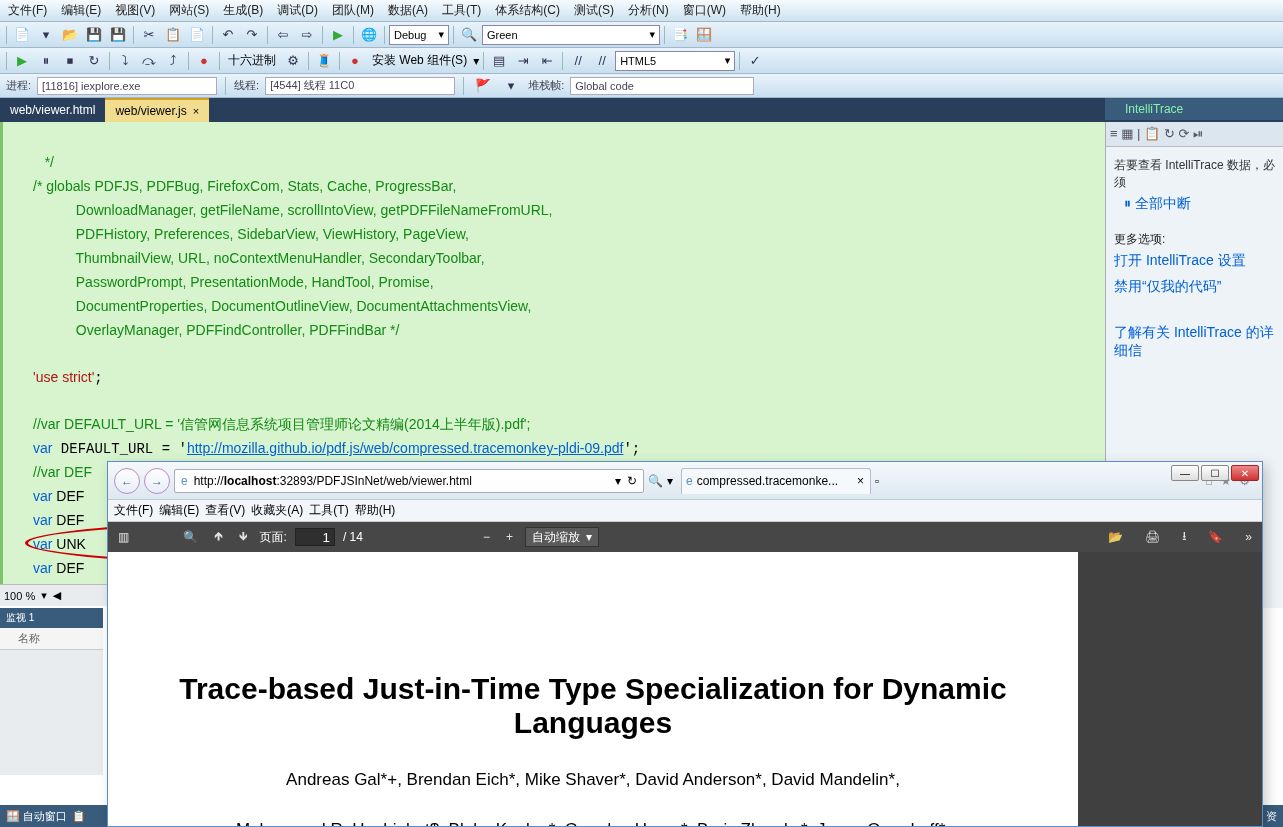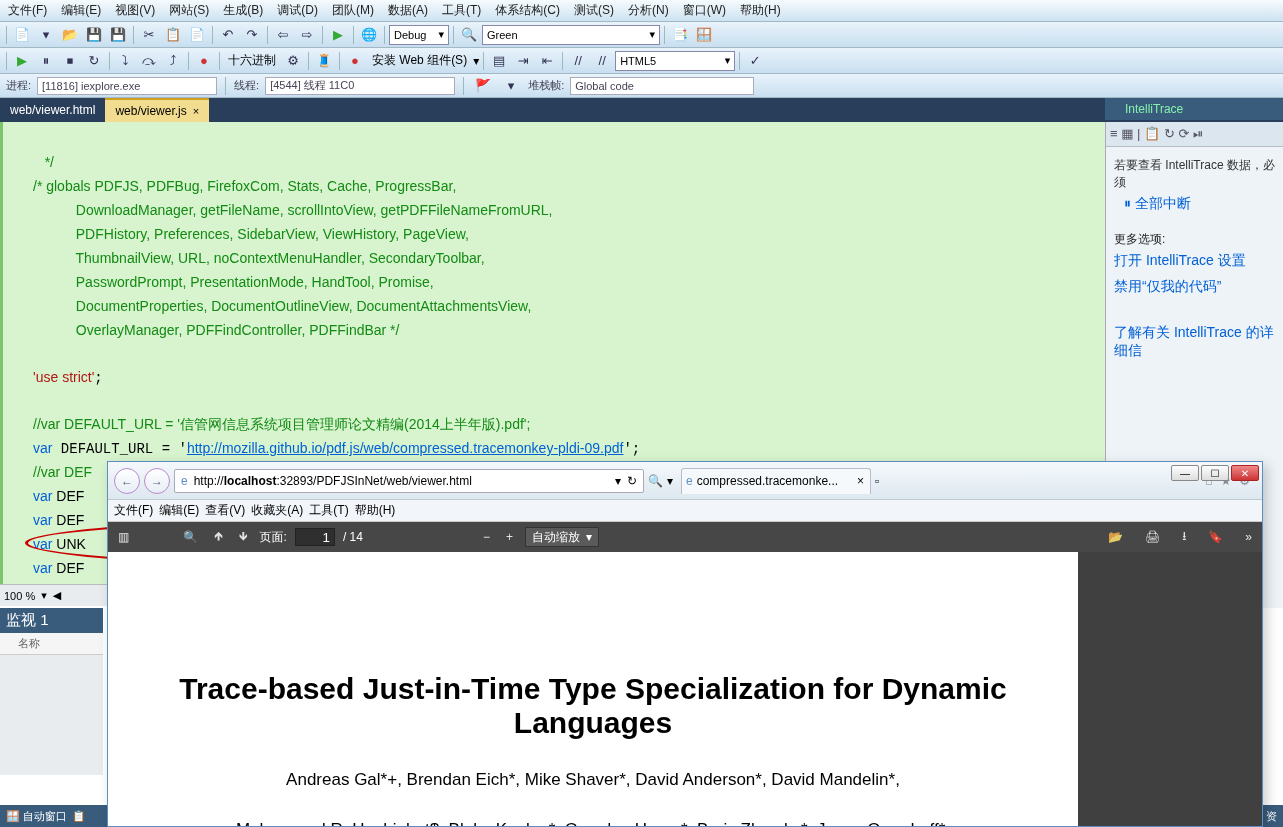--- a/index.html
+++ b/index.html
@@ -25,21 +25,21 @@
 .cm { color: #138a13; }
 .kw { color: #0060d6; }
 .str { color: #b31515; }
 .lnk { color: #0060d6; text-decoration: underline; }
 .circ { position: absolute; border: 3px solid #c00; border-radius: 50% / 50%; width: 880px; height: 54px; left: 22px; top: 394px; pointer-events: none; }
 .zoom-bar { height: 22px; background: #e8ecef; border-top: 1px solid #bbb; display: flex; align-items: center; padding: 0 4px; font-size: 11px; gap: 6px; }
 .side-panel { width: 178px; background: #eef3f7; border-left: 1px solid #aab; display: flex; flex-direction: column; font-size: 12px; padding: 0; }
 .sp-tools { background: #dbe6ef; padding: 4px; border-bottom: 1px solid #bbc; font-size: 13px; color: #556;}
 .sp-sec { padding: 10px 8px; color: #333; }
 .sp-link { display: block; color: #0060d6; text-decoration: none; padding: 4px 0; font-size: 14px; }
-.watch-title { background: #395c7d; color: #fff; font-size: 15px; padding: 3px 6px; }
+.watch-title { background: #395c7d; color: #fff; font-size: 10px; padding: 3px 6px; }
 .watch-head { background: #f5f5f5; border-bottom: 1px solid #ccc; padding: 3px 18px; font-size: 11px; color: #666; }
 .status { position: absolute; bottom: 0; left: 0; right: 0; height: 22px; background: #395c7d; color: #fff; display: flex; align-items: center; padding: 0 6px; font-size: 11px; gap: 6px; }
 
 .ie-win { position: absolute; left: 107px; top: 461px; width: 1156px; height: 366px; background: #fff; border: 1px solid #5a8fc0; box-shadow: 4px 4px 12px rgba(0,0,0,.2); display: flex; flex-direction: column; }
 .ie-ctrl { position: absolute; right: 3px; top: 3px; display: flex; gap: 2px; }
 .ie-ctrl-btn { width: 28px; height: 16px; border: 1px solid #888; border-radius: 2px; font-size: 10px; display: flex; align-items: center; justify-content: center; background: linear-gradient(#fdfdfd,#dedede); }
 .ie-ctrl-btn.close { background: linear-gradient(#e88,#c33); color: #fff; border-color: #a22; }
 .ie-nav { height: 38px; background: linear-gradient(#f4f8fb,#dde8f0); display: flex; align-items: center; padding: 0 6px; gap: 4px; border-bottom: 1px solid #bcc; }
 .nav-btn { width: 26px; height: 26px; border: 1px solid #b8c; border-radius: 50%; display: flex; align-items: center; justify-content: center; background: linear-gradient(#fff,#e6eef6); color: #557; }
 .addr { flex: 1; max-width: 470px; height: 24px; background: #fff; border: 1px solid #aab; border-radius: 2px; display: flex; align-items: center; padding: 0 6px; font-size: 12px; gap: 6px; }

